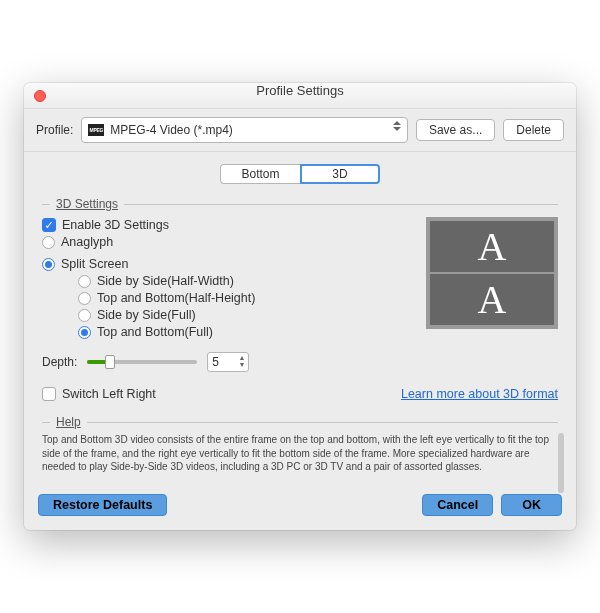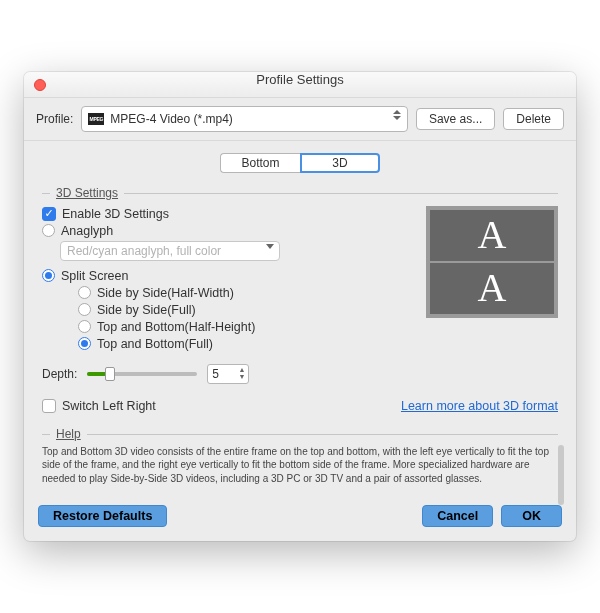--- a/index.html
+++ b/index.html
@@ -191,43 +191,37 @@
         <div class="left-col">
           <div class="checkbox checked">
             <div class="box"></div>
             <span>Enable 3D Settings</span>
           </div>
 
           <div class="radio">
             <div class="circle"></div>
             <span>Anaglyph</span>
           </div>
-          <div class="indent1">
-            <div class="anaglyph-select">
-              <span>Red/cyan anaglyph, full color</span>
-              <span class="chev chevron-down"></span>
-            </div>
-          </div>
 
           <div class="radio selected" style="margin-top:8px">
             <div class="circle"></div>
             <span>Split Screen</span>
           </div>
           <div class="indent2">
             <div class="radio">
               <div class="circle"></div>
               <span>Side by Side(Half-Width)</span>
             </div>
             <div class="radio">
               <div class="circle"></div>
+              <span>Top and Bottom(Half-Height)</span>
+            </div>
+            <div class="radio">
+              <div class="circle"></div>
               <span>Side by Side(Full)</span>
-            </div>
-            <div class="radio">
-              <div class="circle"></div>
-              <span>Top and Bottom(Half-Height)</span>
             </div>
             <div class="radio selected">
               <div class="circle"></div>
               <span>Top and Bottom(Full)</span>
             </div>
           </div>
         </div>
 
         <div class="preview">
           <div class="half">

